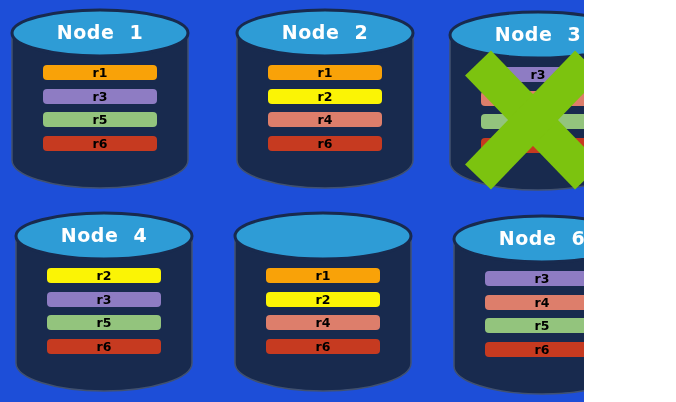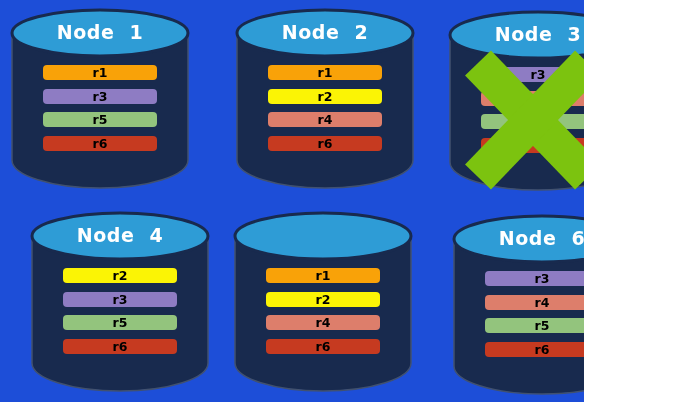--- a/index.html
+++ b/index.html
@@ -61,21 +61,21 @@
     <div class="node-title">Node 3</div>
   <div class="bar" style="top: 57px; background: rgb(142, 124, 195);">r3</div>
         <div class="bar" style="top: 80.5px; background: rgb(221, 126, 107);"></div>
         <div class="bar" style="top: 104px; background: rgb(147, 196, 125);"></div>
         <div class="bar" style="top: 127.5px; background: rgb(198, 58, 32);"></div>
         <svg class="x-mark" width="180" height="200" viewBox="0 0 180 200">
           <line x1="30" y1="53" x2="140" y2="167" stroke="#7CC30F"></line>
           <line x1="140" y1="53" x2="30" y2="167" stroke="#7CC30F"></line>
         </svg>
       </div>
-      <div class="node" style="left: 30px; top: 211px;">
+      <div class="node" style="left: 14px; top: 211px;">
     <svg class="cyl" width="180" height="184" viewBox="0 0 180 184">
       <path class="cyl-body" d="M2,25 L2,152 A88,28 0 0 0 178,152 L178,25 Z"></path>
       <ellipse class="cyl-top" cx="90" cy="25" rx="88" ry="23"></ellipse>
     </svg>
     <div class="node-title">Node 4</div>
   <div class="bar" style="top: 57px; background: rgb(251, 244, 5);">r2</div>
         <div class="bar" style="top: 80.5px; background: rgb(142, 124, 195);">r3</div>
         <div class="bar" style="top: 104px; background: rgb(147, 196, 125);">r5</div>
         <div class="bar" style="top: 127.5px; background: rgb(198, 58, 32);">r6</div>
       </div>

